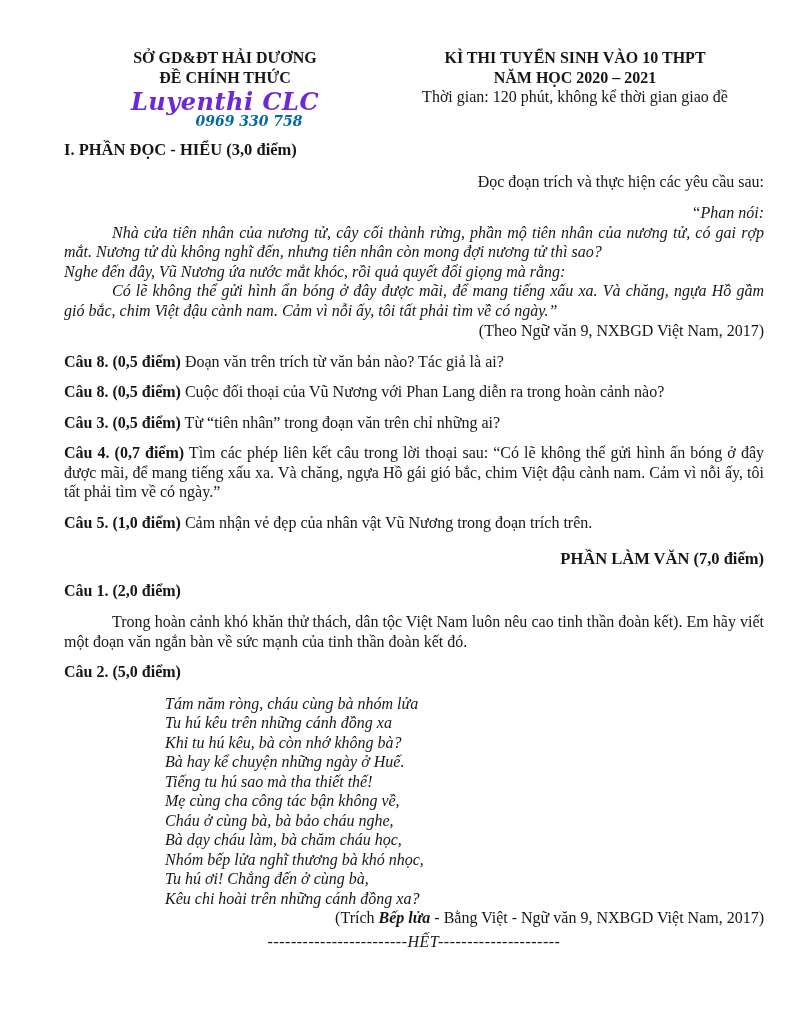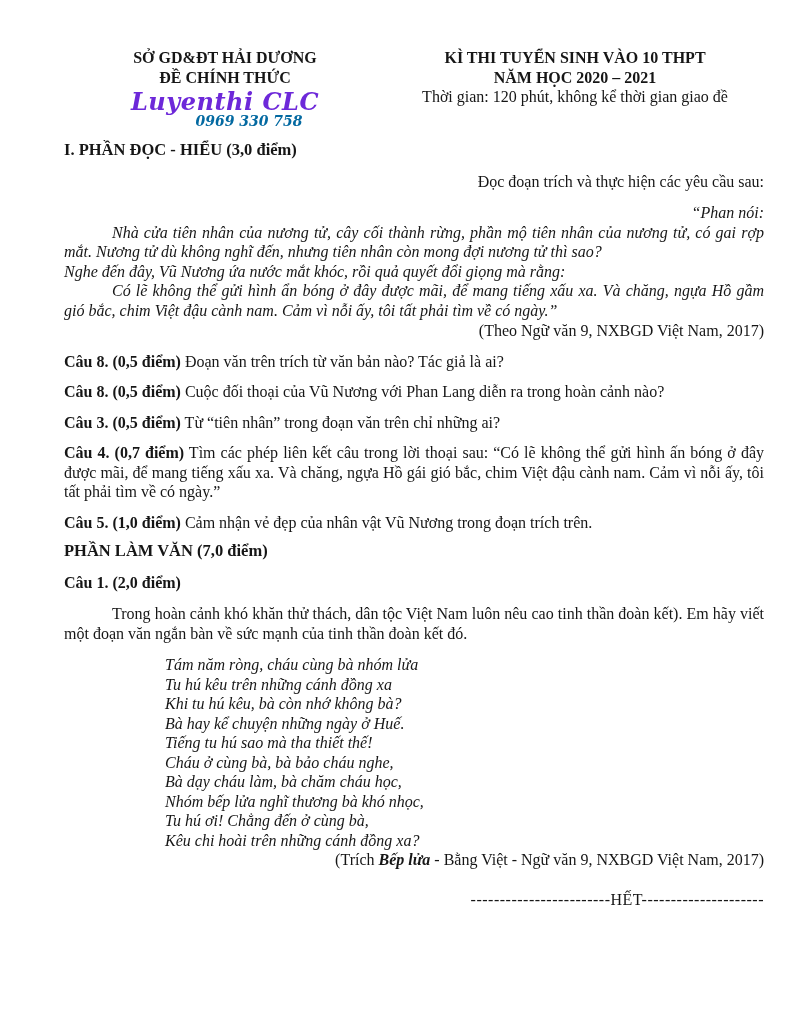--- a/index.html
+++ b/index.html
@@ -41,21 +41,21 @@
   .just { text-align: justify; }
   .quote { font-style: italic; }
   .tight { margin-top: 0; }
   .src-line { text-align: right; margin-top: 1px; }
   .q { margin-top: 11px; }
   .q .qlabel { font-weight: bold; }
   .poem { font-style: italic; margin: 12px 0 0 101px; }
   .poem div { white-space: pre; }
   .poem-src { text-align: right; margin-top: 0; }
   .poem-src .bt { font-weight: bold; font-style: italic; }
-  .end-line { text-align: right; margin-top: 20px; letter-spacing: 0.5px; }
+  .end-line { text-align: center; margin-top: 4px; letter-spacing: 0.5px; font-style: italic; }
 </style>
 </head>
 <body>
 
 <div class="page">
 
   <div class="header">
     <div class="header-left">
       <div class="hb">SỞ GD&amp;ĐT HẢI DƯƠNG</div>
       <div class="hb">ĐỀ CHÍNH THỨC</div>
@@ -79,32 +79,34 @@
     <div class="quote indent just tight">Có lẽ không thể gửi hình ẩn bóng ở đây được mãi, để mang tiếng xấu xa. Và chăng, ngựa Hồ gầm gió bắc, chim Việt đậu cành nam. Cảm vì nỗi ấy, tôi tất phải tìm về có ngày.”</div>
   </div>
   <div class="src-line">(Theo Ngữ văn 9, NXBGD Việt Nam, 2017)</div>
 
   <div class="q just"><span class="qlabel">Câu 8. (0,5 điểm)</span><span> Đoạn văn trên trích từ văn bản nào? Tác giả là ai?</span></div>
   <div class="q just"><span class="qlabel">Câu 8. (0,5 điểm)</span><span> Cuộc đối thoại của Vũ Nương với Phan Lang diễn ra trong hoàn cảnh nào?</span></div>
   <div class="q just"><span class="qlabel">Câu 3. (0,5 điểm)</span><span> Từ “tiên nhân” trong đoạn văn trên chỉ những ai?</span></div>
   <div class="q just"><span class="qlabel">Câu 4. (0,7 điểm)</span><span> Tìm các phép liên kết câu trong lời thoại sau: “Có lẽ không thể gửi hình ấn bóng ở đây được mãi, để mang tiếng xấu xa. Và chăng, ngựa Hồ gái gió bắc, chim Việt đậu cành nam. Cảm vì nỗi ấy, tôi tất phải tìm về có ngày.”</span></div>
   <div class="q just"><span class="qlabel">Câu 5. (1,0 điểm)</span><span> Cảm nhận vẻ đẹp của nhân vật Vũ Nương trong đoạn trích trên.</span></div>
 
-  <div class="sec-title" style="margin-top:9px;">PHẦN LÀM VĂN (7,0 điểm)</div>
+  <div class="sec-title" style="margin-top:17px;text-align:right;">PHẦN LÀM VĂN (7,0 điểm)</div>
 
   <div class="q"><span class="qlabel">Câu 1. (2,0 điểm)</span></div>
   <div class="para indent just">Trong hoàn cảnh khó khăn thử thách, dân tộc Việt Nam luôn nêu cao tinh thần đoàn kết). Em hãy viết một đoạn văn ngắn bàn về sức mạnh của tinh thần đoàn kết đó.</div>
 
+  <div class="q"><span class="qlabel">Câu 2. (5,0 điểm)</span></div>
 
   <div class="poem">
     <div>Tám năm ròng, cháu cùng bà nhóm lửa</div>
     <div>Tu hú kêu trên những cánh đồng xa</div>
     <div>Khi tu hú kêu, bà còn nhớ không bà?</div>
     <div>Bà hay kể chuyện những ngày ở Huế.</div>
     <div>Tiếng tu hú sao mà tha thiết thế!</div>
+    <div>Mẹ cùng cha công tác bận không về,</div>
     <div>Cháu ở cùng bà, bà bảo cháu nghe,</div>
     <div>Bà dạy cháu làm, bà chăm cháu học,</div>
     <div>Nhóm bếp lửa nghĩ thương bà khó nhọc,</div>
     <div>Tu hú ơi! Chẳng đến ở cùng bà,</div>
     <div>Kêu chi hoài trên những cánh đồng xa?</div>
   </div>
 
   <div class="poem-src"><span>(Trích </span><span class="bt">Bếp lửa</span><span> - Bằng Việt - Ngữ văn 9, NXBGD Việt Nam, 2017)</span></div>
 
   <div class="end-line">------------------------HẾT---------------------</div>

